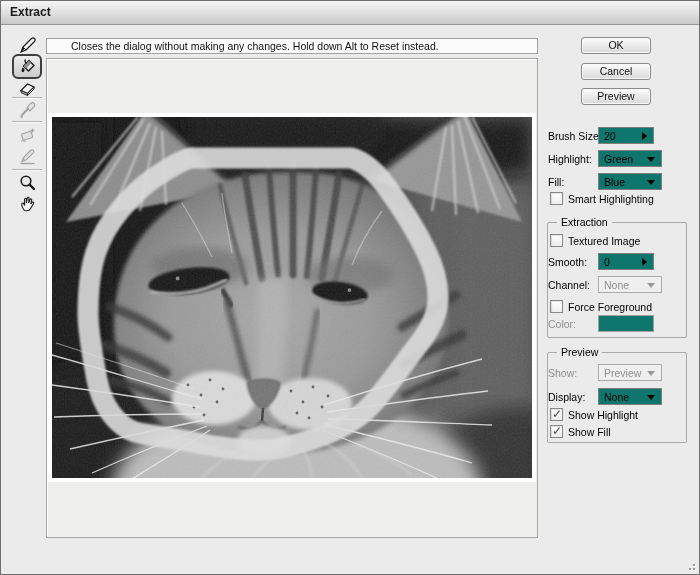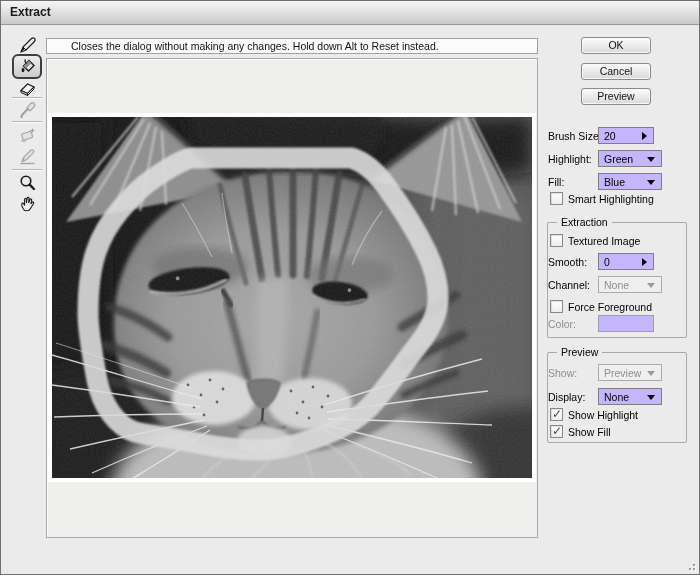--- a/index.html
+++ b/index.html
@@ -42,21 +42,21 @@
     text-align:center;line-height:15px;
     background:linear-gradient(#fdfdfd,#eaeaea 50%,#d9d9d9);
     box-shadow:0 0 0 1px #f8f8f8 inset;}
   .group{position:absolute;left:546px;width:140px;border:1px solid #a9a9a9;
     border-radius:2px;}
   .group .gtitle{position:absolute;left:9px;top:-7px;background:#ebebeb;
     padding:0 4px;font-size:10.5px;color:#000;}
   .flabel{position:absolute;width:72px;left:547px;text-align:left;
     font-size:10.5px;color:#000;}
   .flabel.disabled{color:#8f8f8f;}
-  .field{position:absolute;left:597px;height:17px;background:#c4b5fd;
+  .field{position:absolute;left:597px;height:17px;background:#0f766e;
     border:1px solid #7f7f7f;font-size:10.5px;color:#000;}
   .field .val{position:absolute;left:5px;top:2px;}
   .field.spinner{width:56px;}
   .field.combo{width:64px;}
   .field.swatch{width:56px;border-color:#9f9f9f;}
   .field.disabled{background:#efefef;border-color:#ababab;color:#8e8e8e;}
   .arrow-down{position:absolute;right:6px;top:6px;width:0;height:0;
     border-left:4px solid transparent;border-right:4px solid transparent;
     border-top:5px solid #000;}
   .arrow-right{position:absolute;right:6px;top:4px;width:0;height:0;

